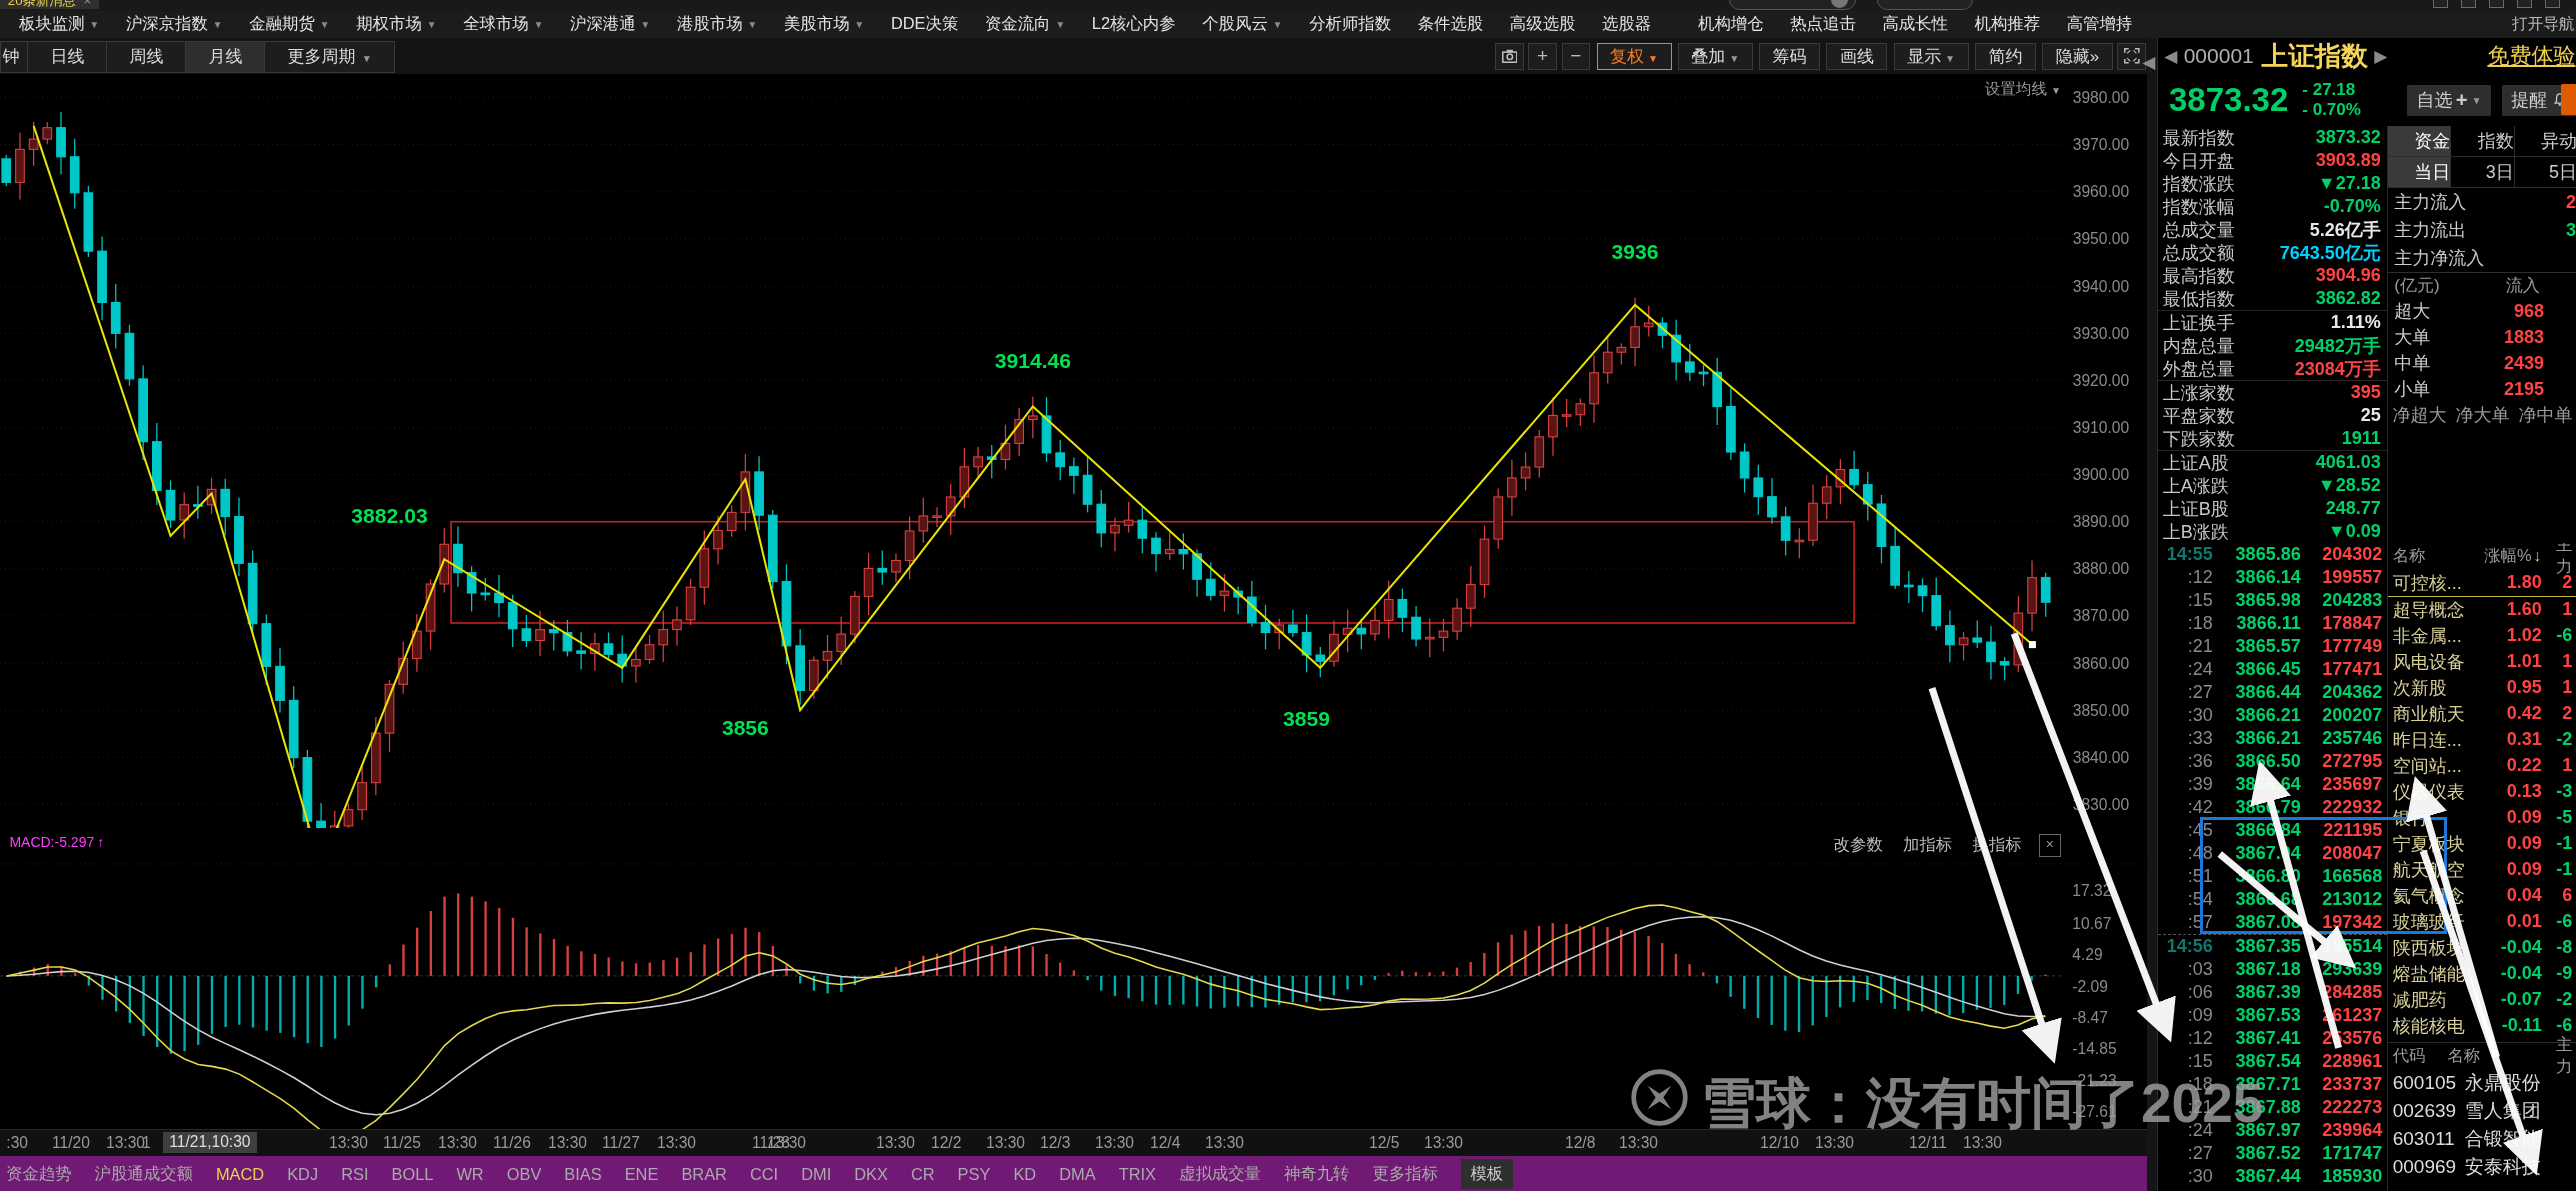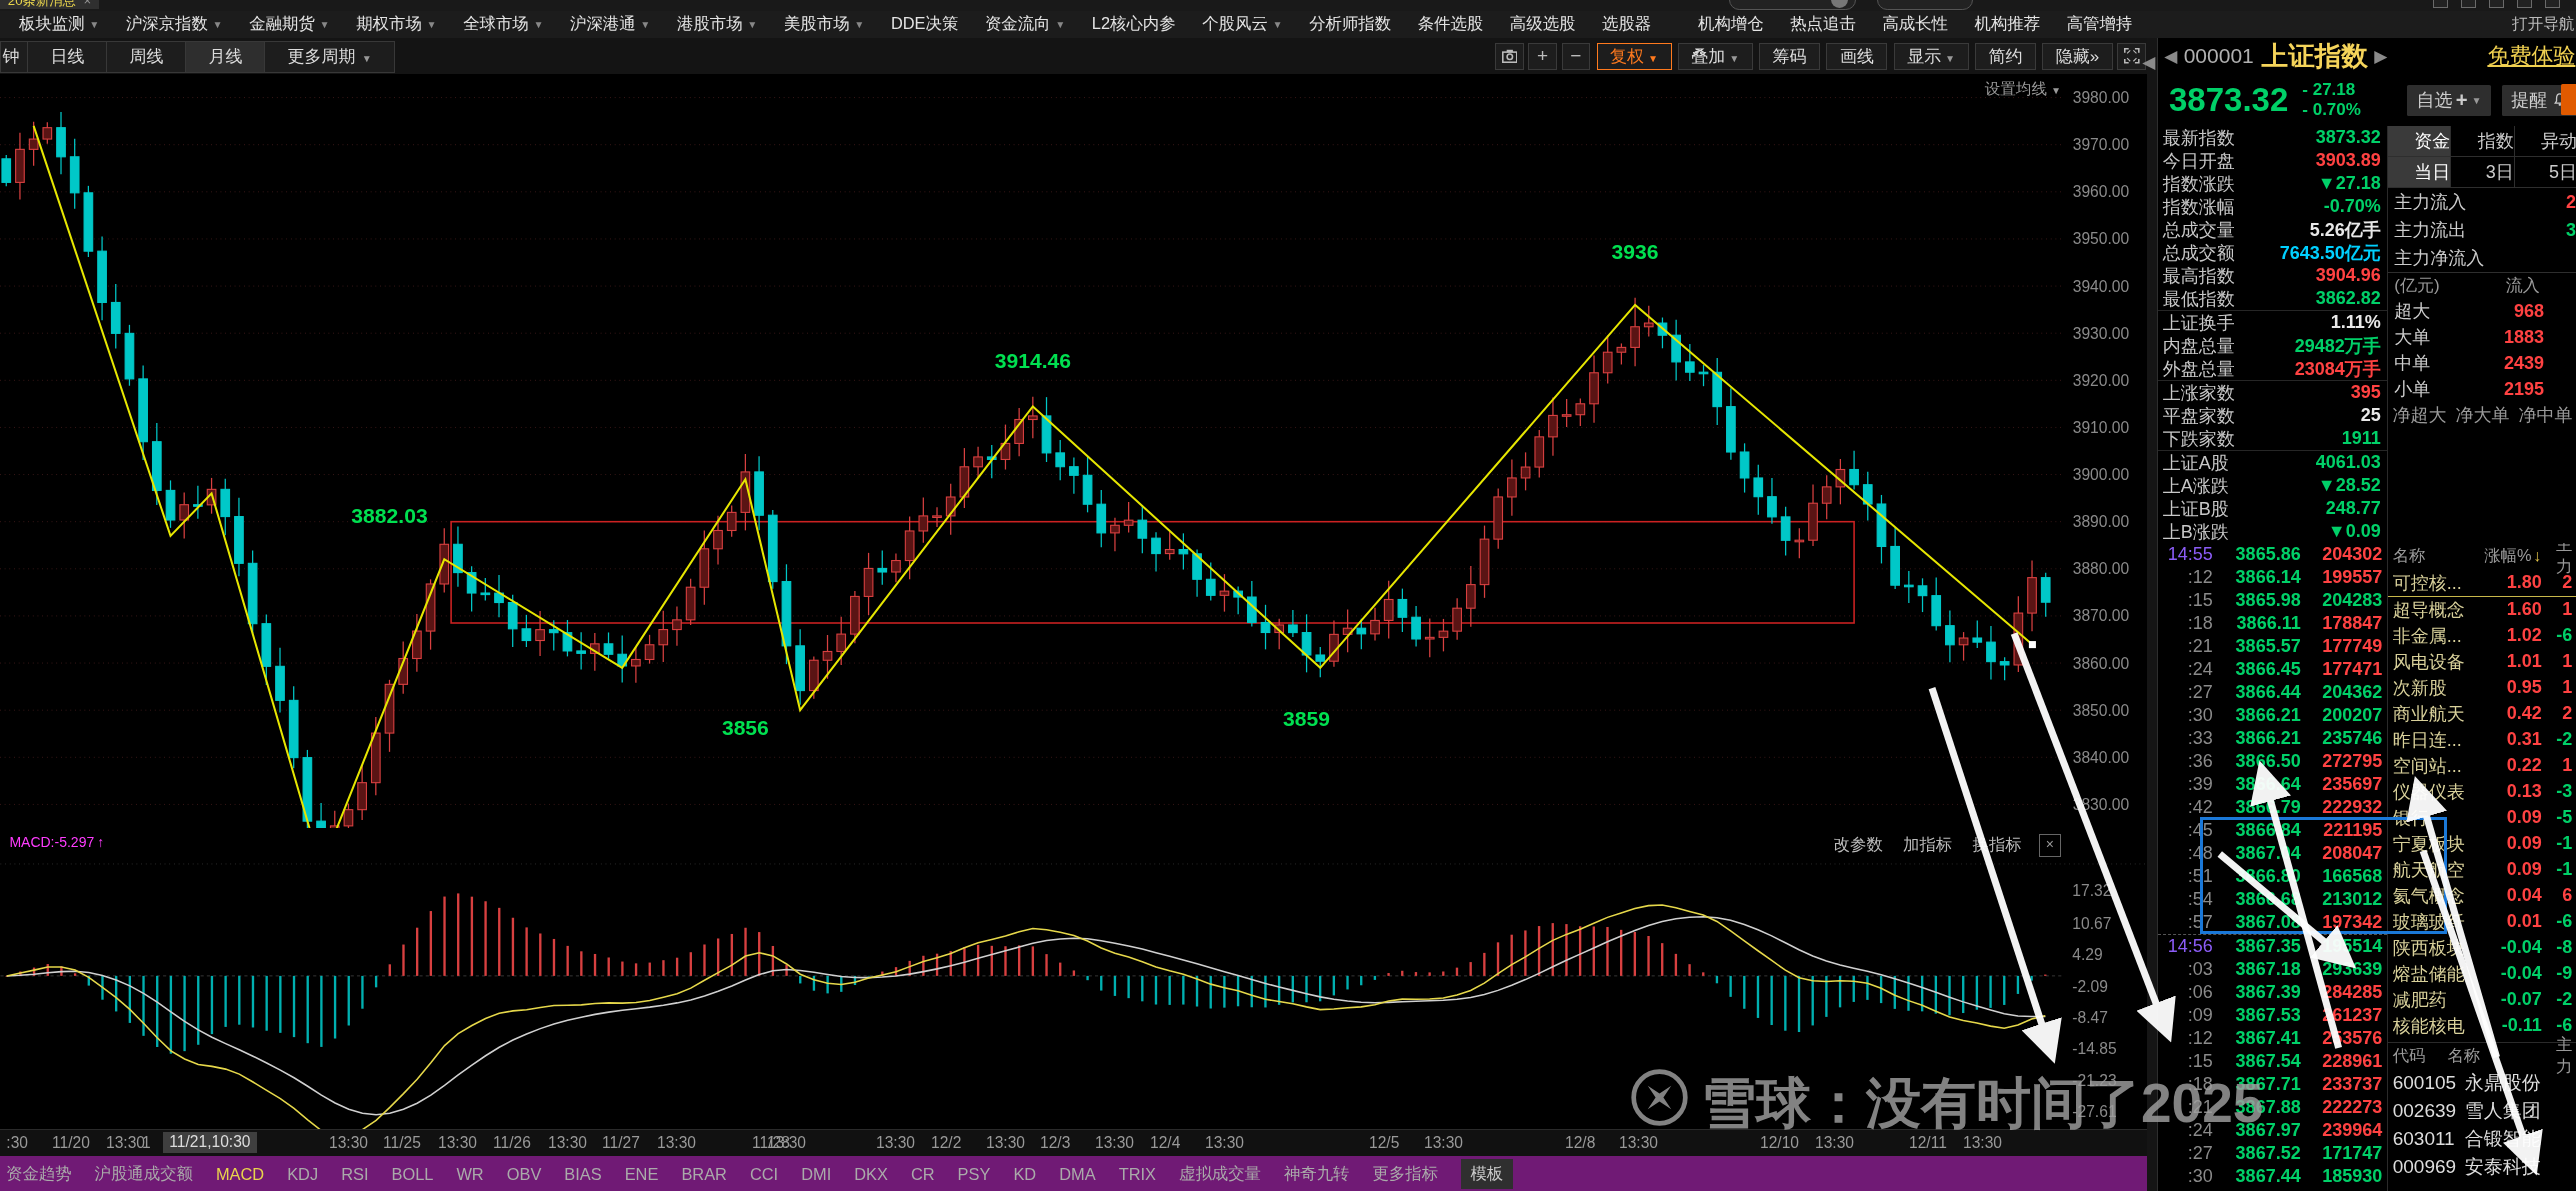--- a/index.html
+++ b/index.html
@@ -99,21 +99,21 @@
   .fbar{position:relative;height:117px;border:0.8px solid #2a2a2a;border-left:none;border-right:none;margin-top:3.1px;}
   .zline{position:absolute;left:0;width:100%;border-top:0.8px dashed #555;}
   .fb{position:absolute;width:34px;}
   .fb-label{position:absolute;font-size:18px;font-weight:bold;}
   .fbar-labels{display:flex;height:25px;align-items:center;color:#9a9a9a;font-size:18px;}
   .fbar-labels span{flex:1;text-align:center;}
   .panel-bot{position:absolute;left:0;top:505px;width:419px;height:649px;display:flex;}
   .ticks{width:230px;border-right:0.8px solid #2a2a2a;box-sizing:border-box;}
   .trow{height:23px;display:flex;align-items:center;font-size:18px;padding:0 4.7px;}
   .trow .tt{width:50px;color:#8a8a8a;text-align:right;}
-  .trow .tt.maj{color:#8b5cf6;font-weight:normal;text-align:right;}
+  .trow .tt.maj{color:#0f766e;font-weight:bold;text-align:right;}
   .trow .tp{width:88px;text-align:right;font-weight:bold;color:#00d068;}
   .trow .tv{flex:1;text-align:right;font-weight:bold;}
   .trow.sep{border-top:0.8px dashed #555;}
   .sec-col{width:189px;position:relative;overflow:hidden;}
   .sec-head,.stk-head{height:26.6px;display:flex;align-items:center;color:#9a9a9a;font-size:16.4px;padding:0 4.7px;}
   .sec-head .h2{margin-left:auto;}
   .sec-head .ar{color:#e8c84a;margin-left:1.6px;}
   .sec-head .h3{width:31px;text-align:right;overflow:hidden;}
   .srow{height:26px;display:flex;align-items:center;font-size:18px;padding:0 4.7px;}
   .srow.first{border-bottom:1.6px solid #c8b84a;}

